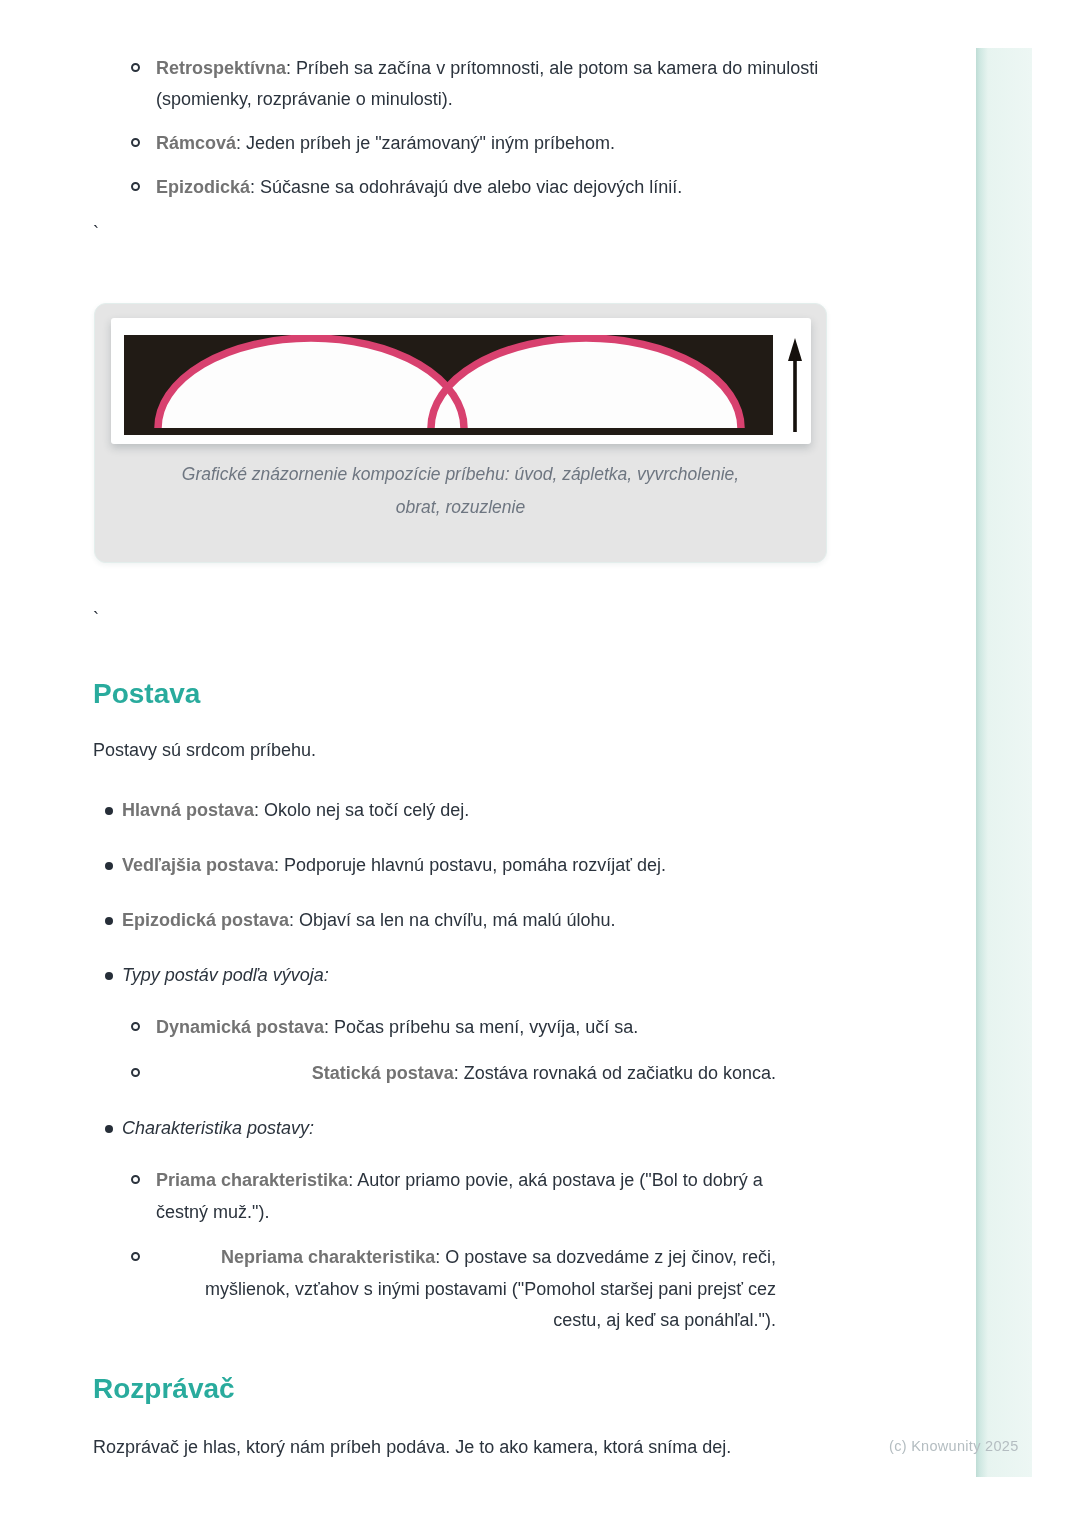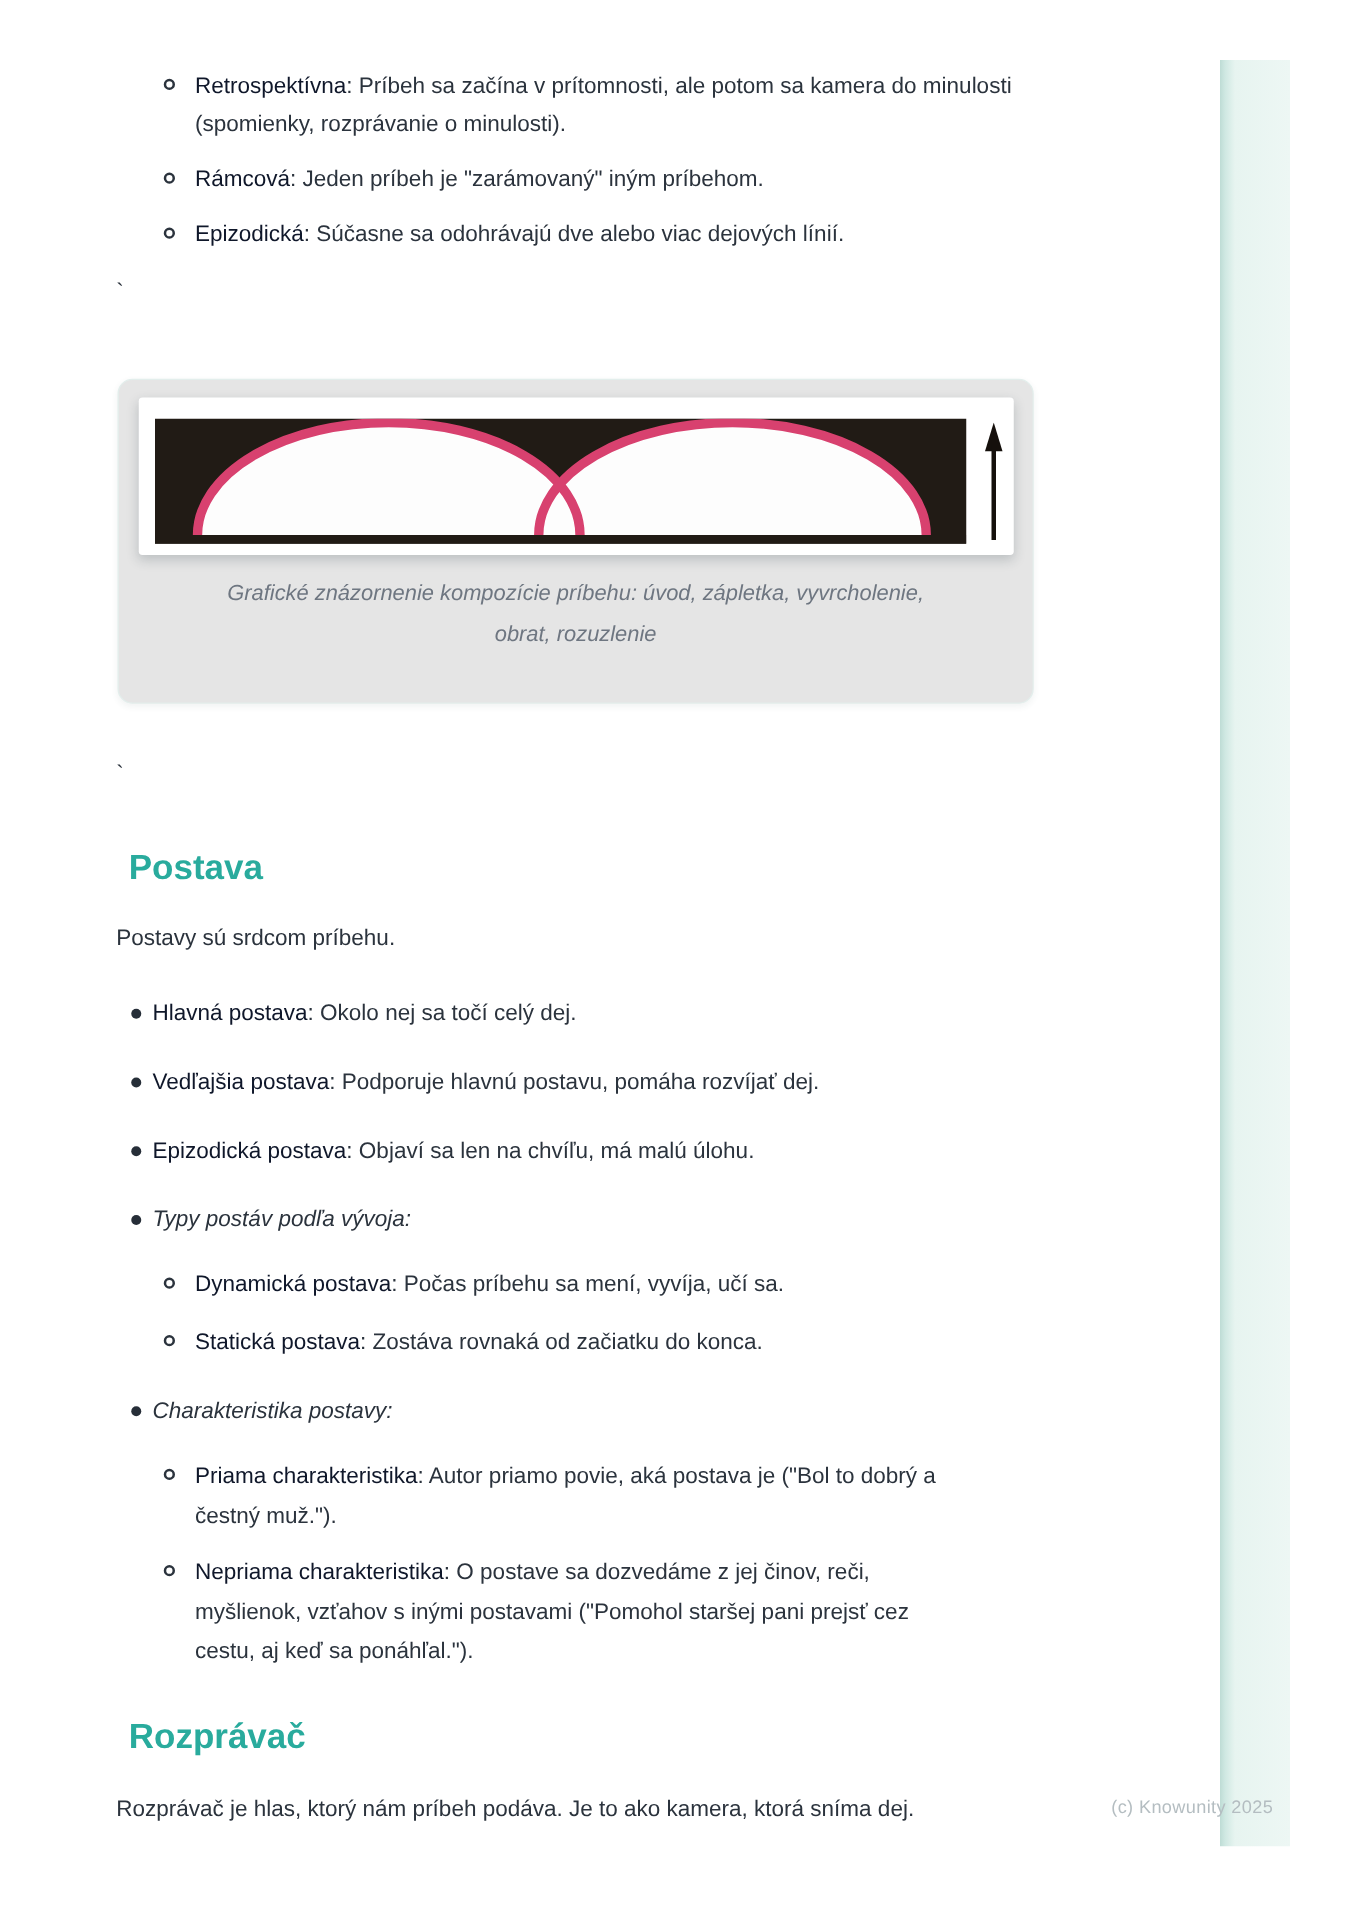--- a/index.html
+++ b/index.html
@@ -6,21 +6,21 @@
   html,body { background:#ffffff; }
   body { font-family:"Liberation Sans","DejaVu Sans",sans-serif; color:#2b333d; }
   .page { position:relative; width:1080px; height:1528px; background:#ffffff; overflow:hidden; }
 
   
   .side-strip { position:absolute; left:976px; top:48px; width:56px; height:1429px;
     background:linear-gradient(90deg,#bedcd5 0px,#cfe8e2 4px,#e7f4f0 12px,#edf7f4 56px); }
 
   
   .para { font-size:18px; line-height:31px; color:#2b333d; }
-  b { font-weight:400; color:#0f172a; }
+  b { font-weight:700; color:#737373; }
   .it { font-style:italic; }
 
   
   ul.blist { list-style:none; }
   ul.blist li { position:relative; font-size:18px; line-height:31px; }
   .marker { position:absolute; display:block; }
   .marker.ring { left:0; top:10px; width:9px; height:9px; border:2.5px solid #2b333d; border-radius:50%; background:transparent; }
   .marker.dot { left:6px; top:12px; width:8px; height:8px; border-radius:50%; background:#262e38; }
 
   .top-list { position:absolute; left:131px; top:53px; }
@@ -37,33 +37,33 @@
   .fig-img { position:absolute; left:16px; top:14px; width:700px; height:126px;
     background:#ffffff; border-radius:3px; box-shadow:0 4px 9px rgba(40,60,70,0.22); }
   .fig-black { position:absolute; left:13px; top:17px; width:649px; height:100px; background:#211b15; }
   .fig-black svg { display:block; width:649px; height:100px; }
   .fig-arrow { position:absolute; right:6px; top:20px; width:20px; height:94px; }
   figcaption { position:absolute; left:0; top:154px; width:100%; text-align:center;
     font-style:italic; font-size:17.5px; line-height:33px; color:#6e7681; }
   figcaption .cap-inner { display:inline-block; max-width:600px; }
 
   
-  .h { position:absolute; left:93px; font-size:28px; line-height:34px; font-weight:700; color:#29ab9d;margin-left:10px; }
+  .h { position:absolute; left:93px; font-size:28px; line-height:34px; font-weight:700; color:#29ab9d; }
   .h-postava { top:677px; }
   .h-rozpravac { top:1372px;text-align:right; }
 
   .p1 { position:absolute; left:93px; top:735px; }
   .p2 { position:absolute; left:93px; top:1432px; }
 
   .postava-list { position:absolute; left:99px; top:795px; }
   .postava-list > li { padding-left:23px; margin-bottom:24px; }
   .postava-list > li > .txt { display:block; width:700px; }
   ul.sub { margin-left:9px; margin-top:21px; }
   ul.sub li { padding-left:25px; width:645px; margin-bottom:14px; line-height:31.5px; }
-  ul.sub li:last-child { margin-bottom:0; }
+  ul.sub li:last-child { margin-bottom:0;text-align:right; }
 
   .watermark { position:absolute; left:889px; top:1438px; font-size:14.5px; color:#b4bdc1; letter-spacing:0.3px; }
 </style>
 </head>
 <body>
 
 <div class="page">
 
   <div class="side-strip"></div>
 

